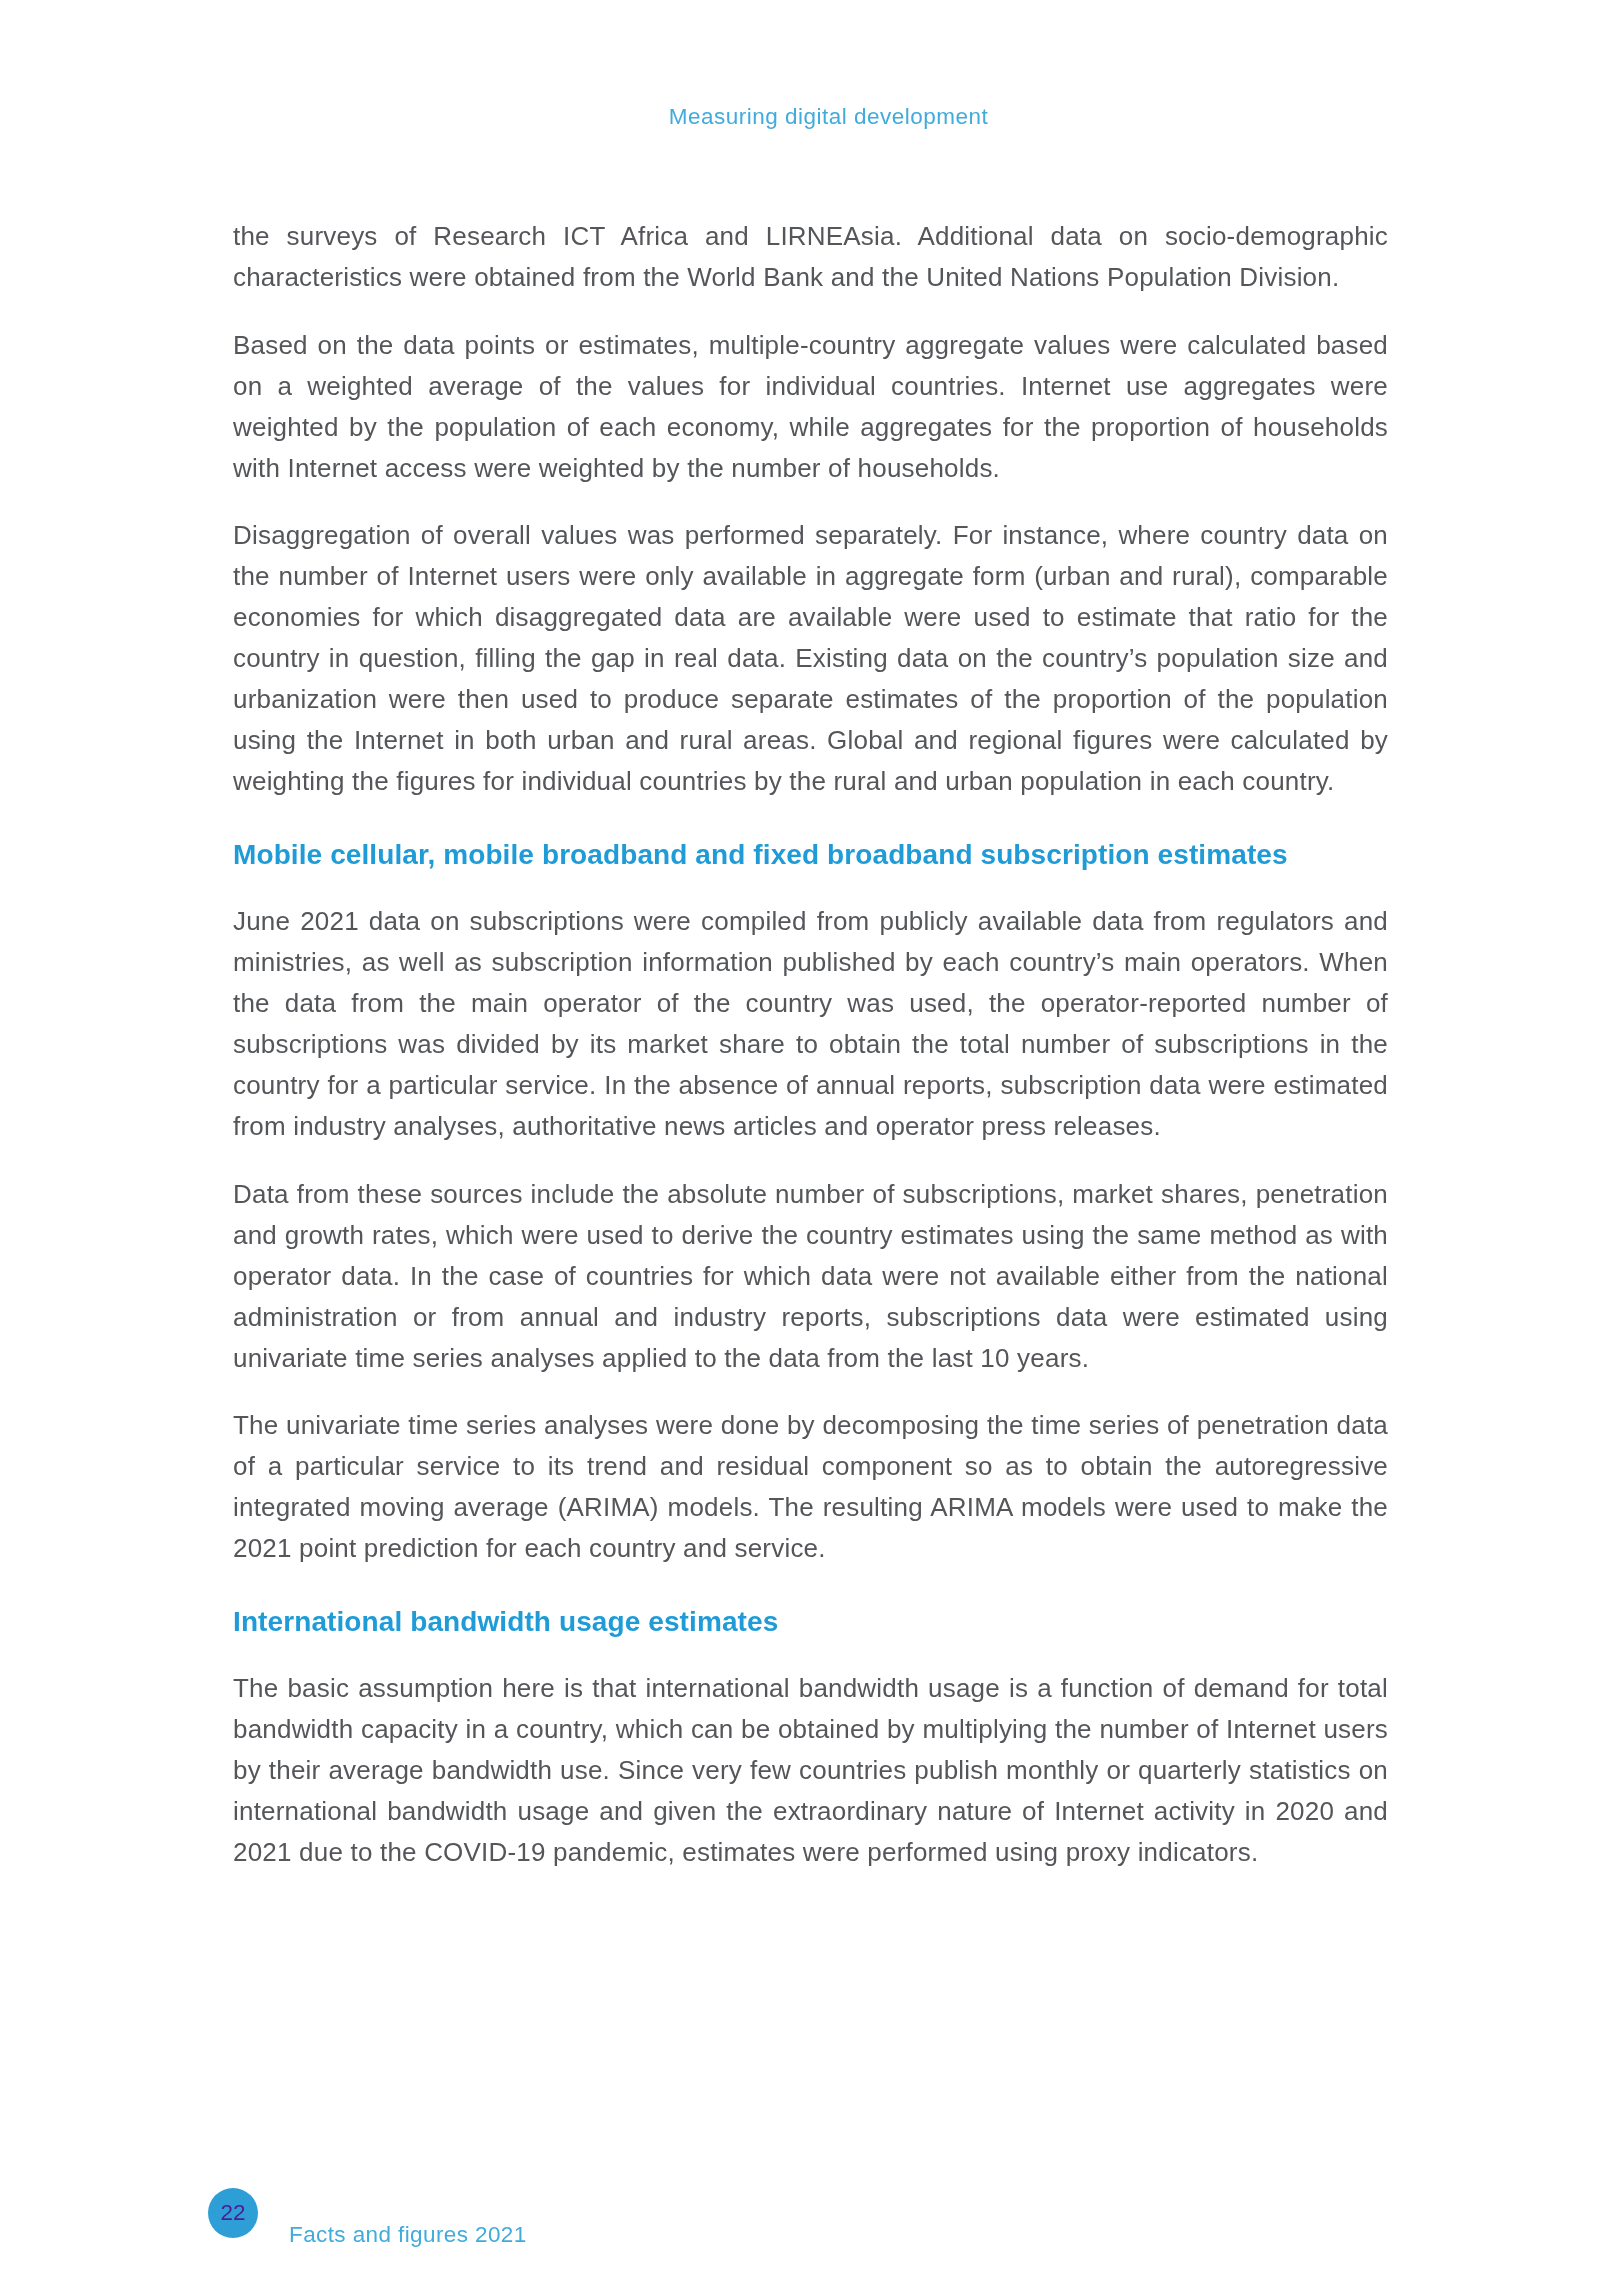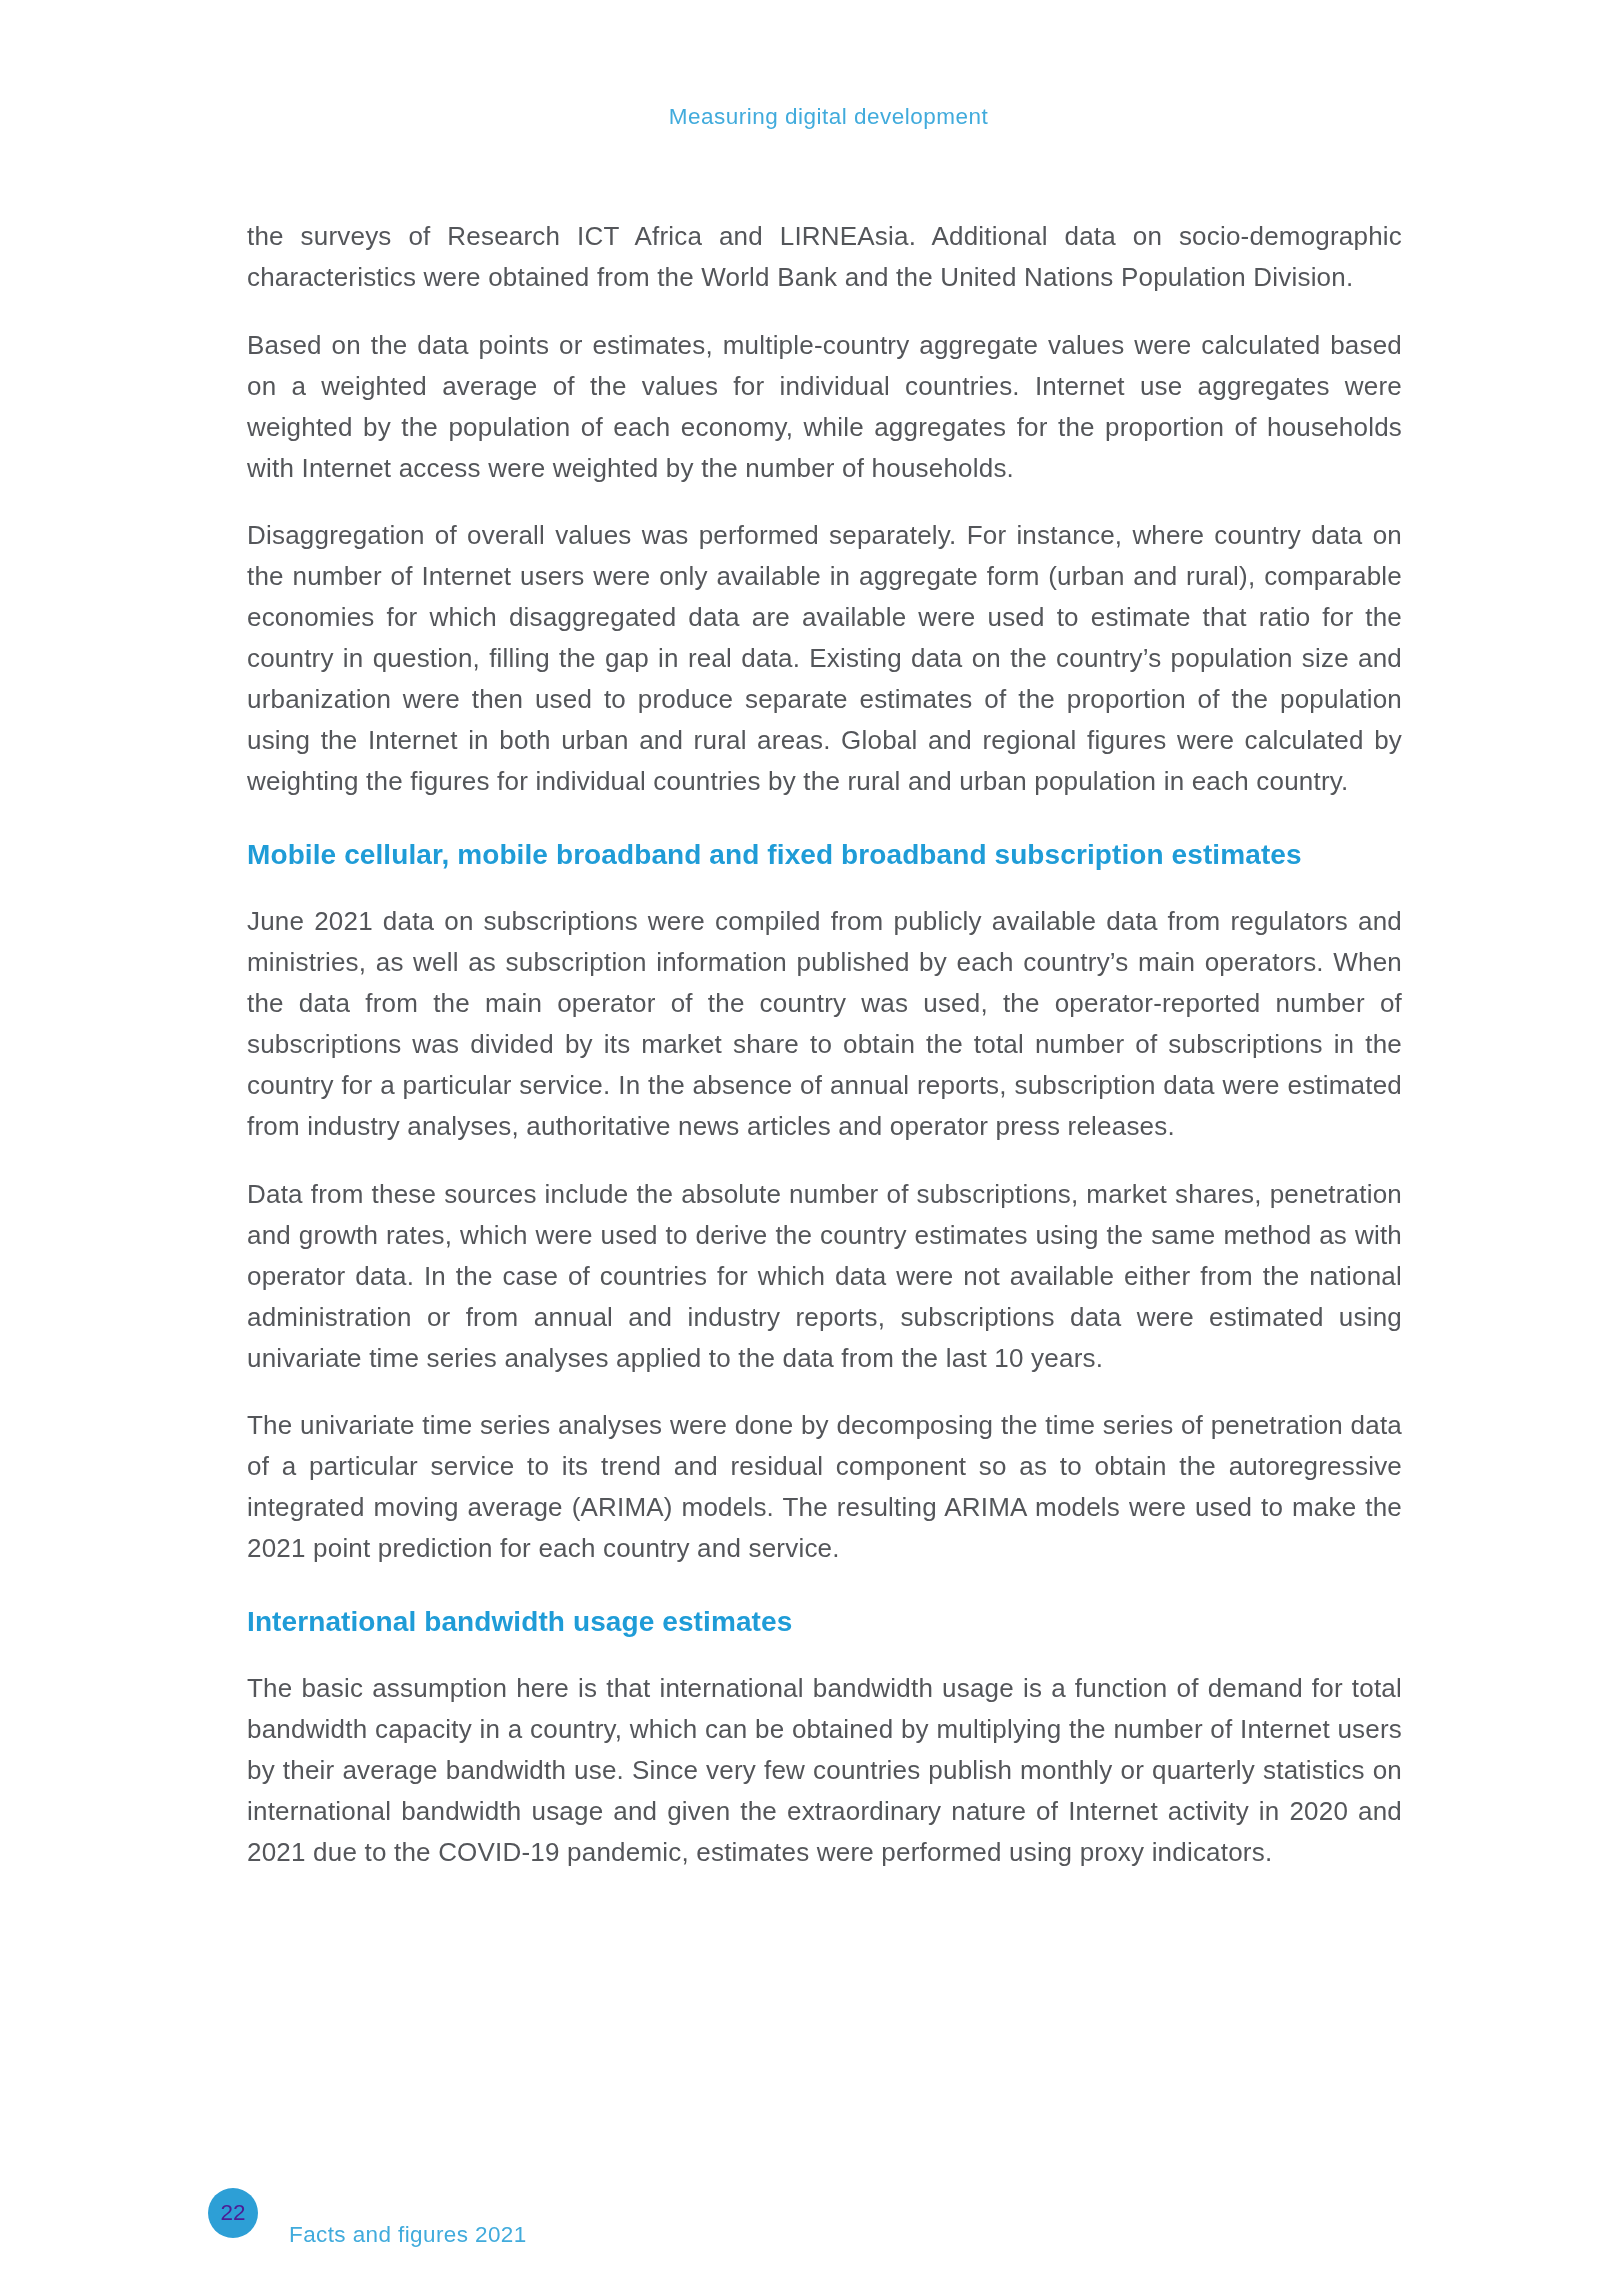--- a/index.html
+++ b/index.html
@@ -22,21 +22,21 @@
     left: 0;
     width: 100%;
     text-align: center;
     font-size: 22.5px;
     font-weight: 300;
     letter-spacing: 0.5px;
     color: var(--running-blue, #41abdc);
   }
   .content {
     position: absolute;
-    left: 247px;
+    left: 233px;
     top: 216px;
     width: 1155px;
     color: var(--body-gray, #54565a);
     font-size: 26px;
     font-weight: 300;
     line-height: 41px;
   }
   .content p.body {
     margin: 0 0 26.5px 0;
     text-align: justify;

